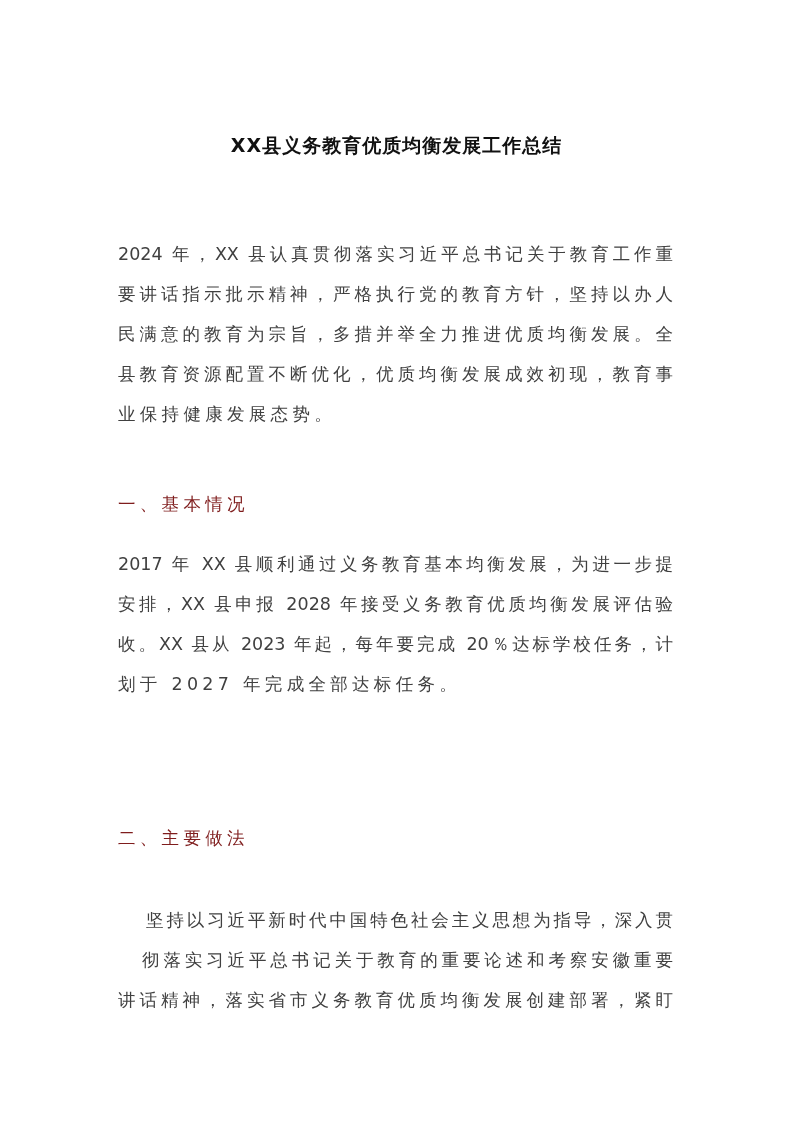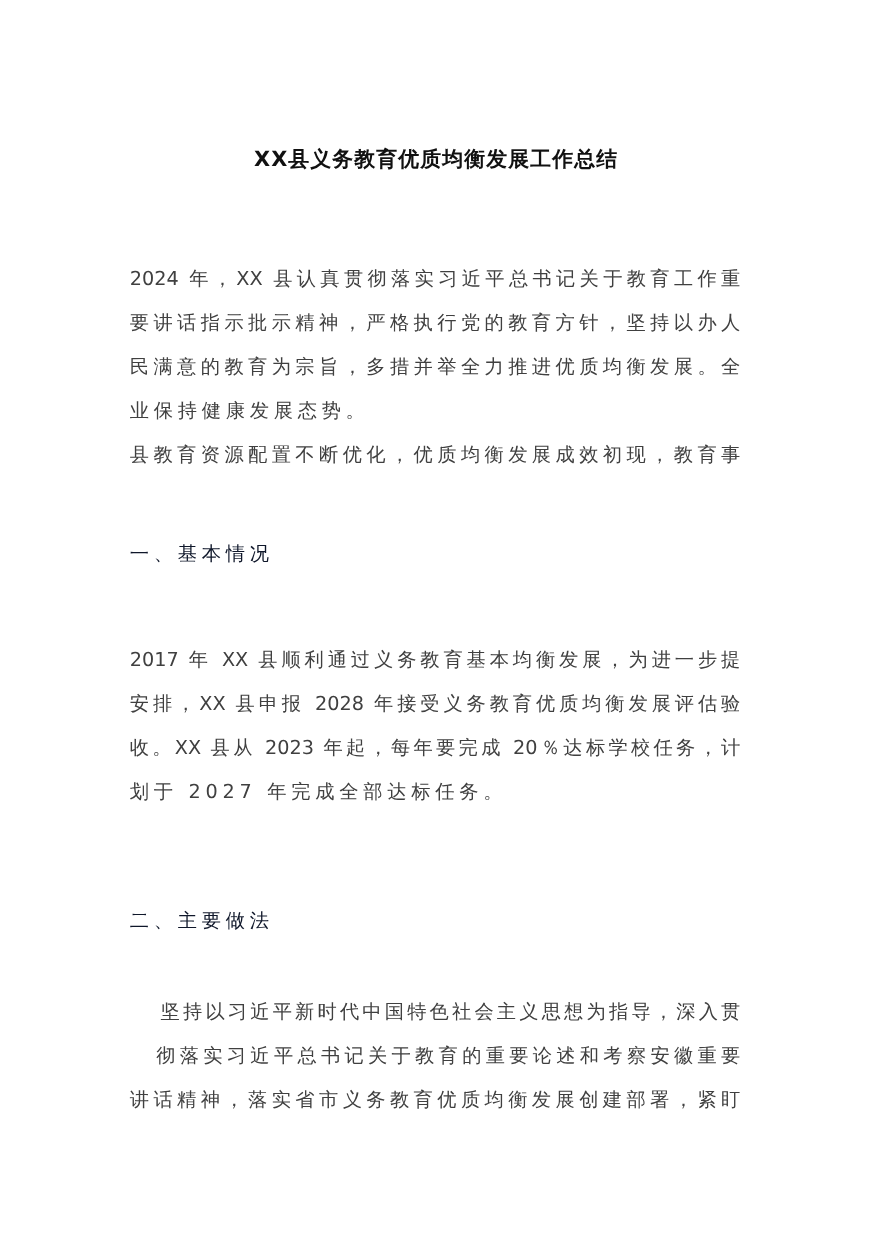--- a/index.html
+++ b/index.html
@@ -52,43 +52,43 @@
     .line.last {
       text-align-last: left;
       letter-spacing: 4.3px;
     }
     .heading {
       position: absolute;
       left: 118px;
       font-size: 17.5px;
       line-height: 40px;
       letter-spacing: 4.3px;
-      color: #0f172a;
+      color: #7f1d1d;
     }
     
     .line.full { letter-spacing: 0; }
   </style>
 </head>
 <body>
 
 <div class="page">
 
   <div class="title">XX县义务教育优质均衡发展工作总结</div>
 
   <div class="block" style="top:234px;">
     <span class="line full" style="letter-spacing: 0px;">2024 年，XX 县认真贯彻落实习近平总书记关于教育工作重</span>
     <span class="line full" style="letter-spacing: 0px;">要讲话指示批示精神，严格执行党的教育方针，坚持以办人</span>
     <span class="line full" style="letter-spacing: 0px;">民满意的教育为宗旨，多措并举全力推进优质均衡发展。全</span>
+    <span class="line full" style="letter-spacing: 0px;">县教育资源配置不断优化，优质均衡发展成效初现，教育事</span>
     <span class="line last">业保持健康发展态势。</span>
-    <span class="line full" style="letter-spacing: 0px;">县教育资源配置不断优化，优质均衡发展成效初现，教育事</span>
   </div>
 
   <div class="heading" style="top:484px;">一、基本情况</div>
 
-  <div class="block" style="top:580px;">
+  <div class="block" style="top:544px;">
     <span class="line full" style="letter-spacing: 0px;">2017 年 XX 县顺利通过义务教育基本均衡发展，为进一步提</span>
     <span class="line full" style="letter-spacing: 0px;">安排，XX 县申报 2028 年接受义务教育优质均衡发展评估验</span>
     <span class="line full" style="letter-spacing: 0px;">收。XX 县从 2023 年起，每年要完成 20％达标学校任务，计</span>
     <span class="line last">划于 2027 年完成全部达标任务。</span>
   </div>
 
   <div class="heading" style="top:818px;">二、主要做法</div>
 
   <div class="block" style="top:900px;">
     <span class="line full" style="letter-spacing: 0px; margin-left: 28px;">坚持以习近平新时代中国特色社会主义思想为指导，深入贯</span>

